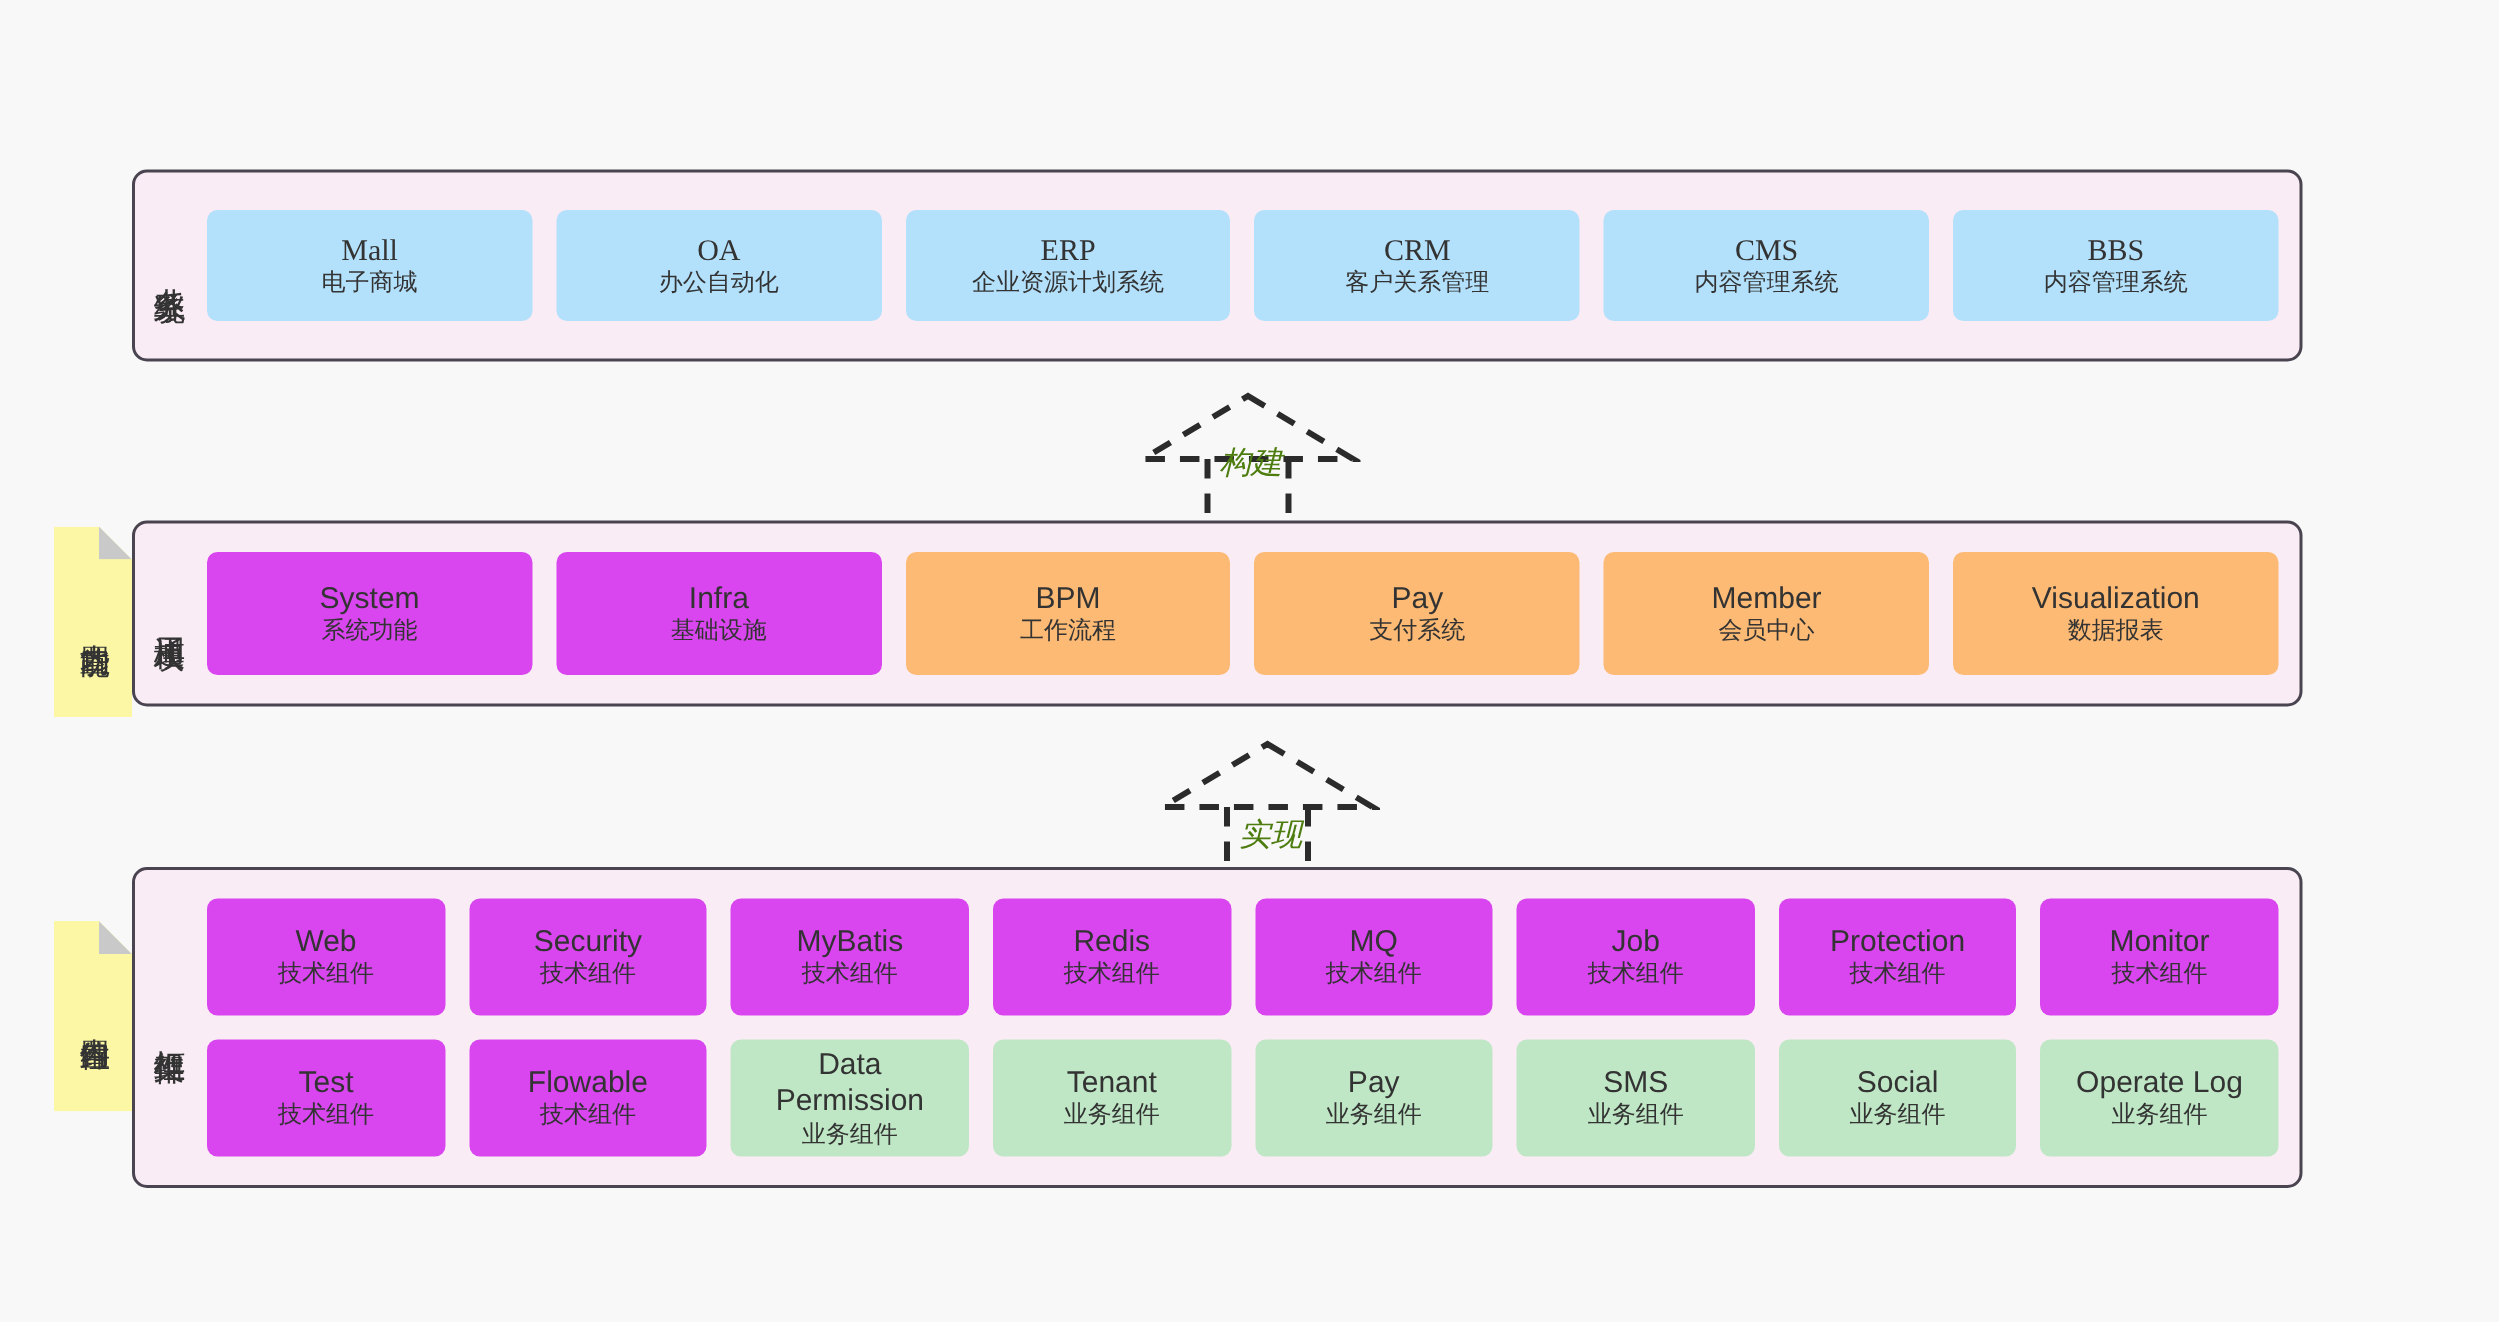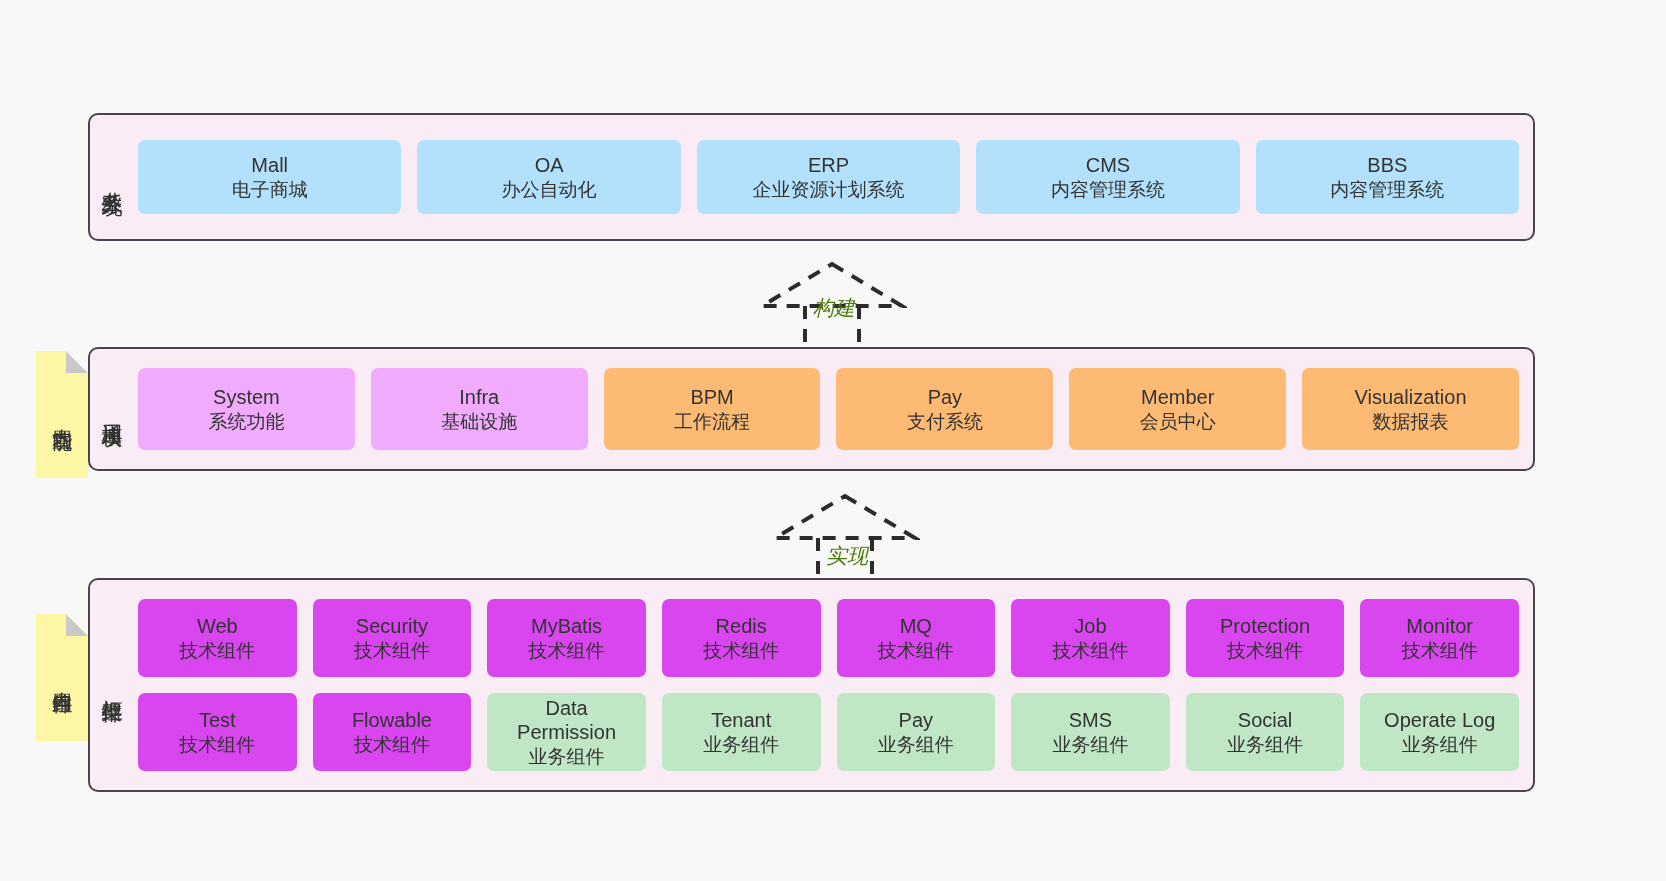--- a/index.html
+++ b/index.html
@@ -67,30 +67,30 @@
     flex-direction: column;
     align-items: center;
     justify-content: center;
     text-align: center;
     color: #333333;
     line-height: 1.22;
     padding: 4px 6px;
     user-select: none;
   }
   .node .n-title { font-size: 20px; }
-  .node .n-sub   { font-size: 19px; }
-
-  
-  .layer-biz   .node { height: 74px; }
+  .node .n-sub   { font-size: 16px; }
+
+  
+  .layer-biz   .node { height: 74px; font-family: Liberation Serif, serif; }
   .layer-mod   .node { height: 82px; }
   .layer-frame .node { height: 78px; }
 
   
   .c-blue        { background: #b3e0fb; }
-  .c-red         { background: #f0abfc; }
+  .c-red         { background: #d946ef; }
   .c-pink        { background: #fdba74; }
   .c-green       { background: #d946ef; }
   .c-green-light { background: #bfe7c5; }
 
   
   .sticky {
     position: absolute;
     box-sizing: border-box;
     background: #fbf7a4;
     display: flex;
@@ -146,20 +146,24 @@
       </div>
       <div class="node c-blue">
         <span class="n-title">OA</span>
         <span class="n-sub">办公自动化</span>
       </div>
       <div class="node c-blue">
         <span class="n-title">ERP</span>
         <span class="n-sub">企业资源计划系统</span>
       </div>
       <div class="node c-blue">
+        <span class="n-title">CRM</span>
+        <span class="n-sub">客户关系管理</span>
+      </div>
+      <div class="node c-blue">
         <span class="n-title">CMS</span>
         <span class="n-sub">内容管理系统</span>
       </div>
       <div class="node c-blue">
         <span class="n-title">BBS</span>
         <span class="n-sub">内容管理系统</span>
       </div>
     </div>
   </div>
 </div>

